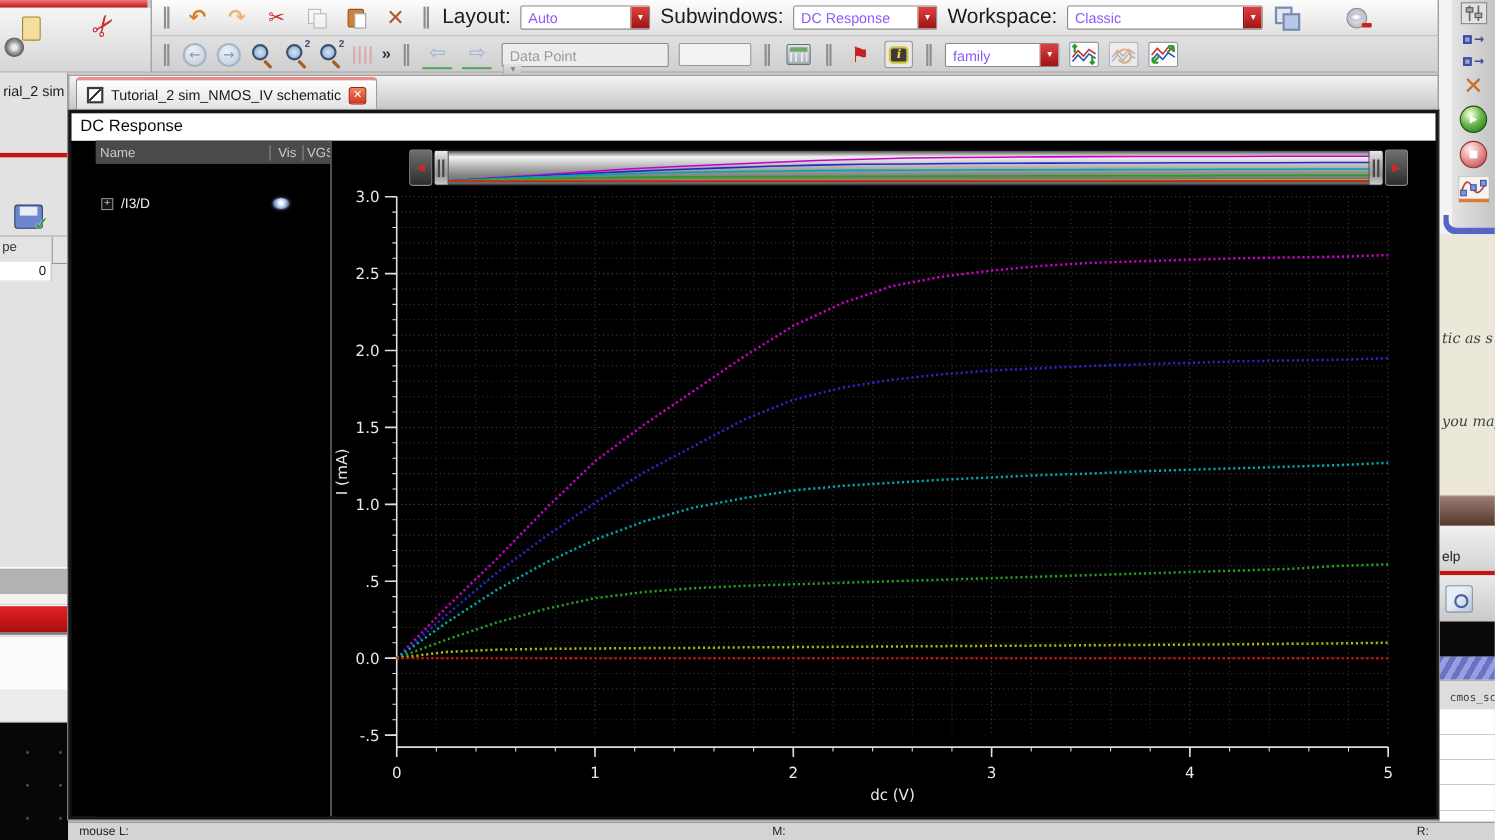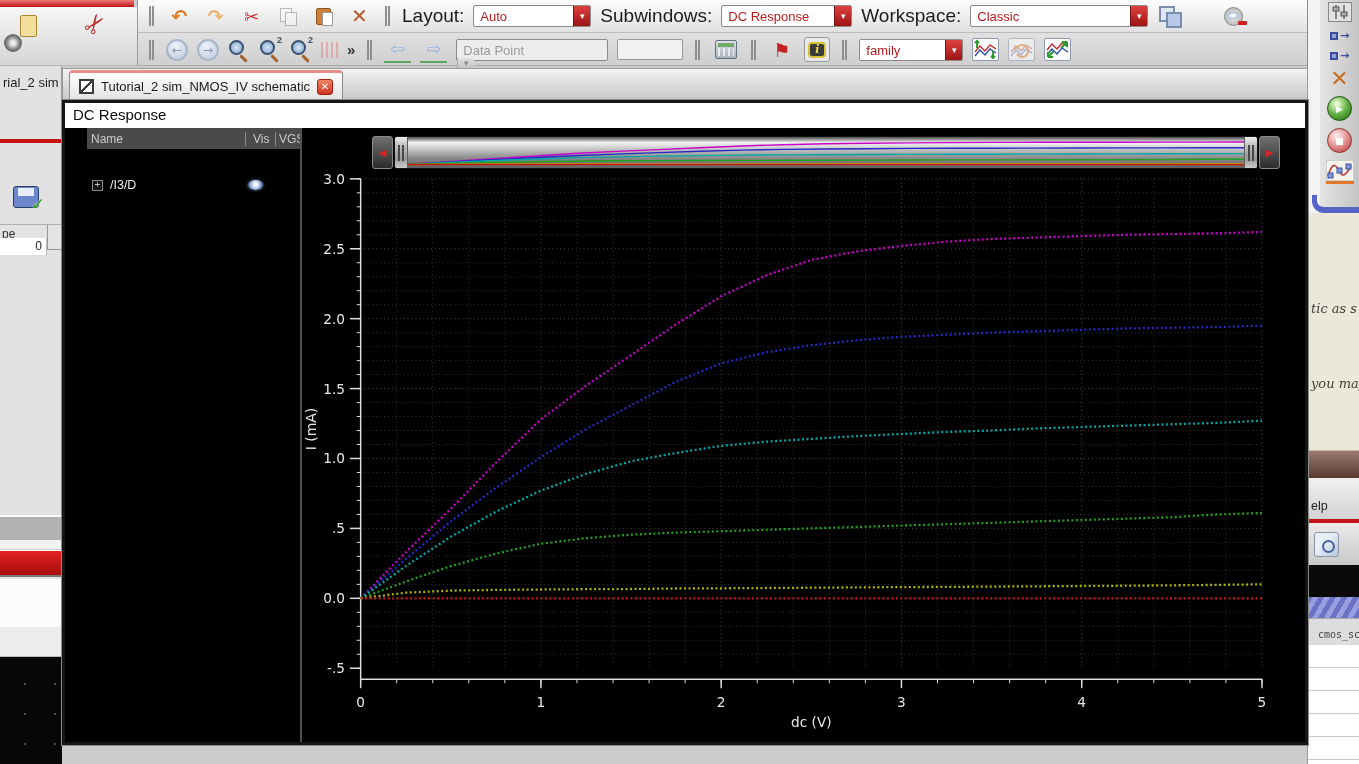--- a/index.html
+++ b/index.html
@@ -29,21 +29,21 @@
   .g-redo{color:#f0b070;font-weight:bold;}
   .g-cut{color:#cc2a2a;font-size:18px;}
   .g-del{color:#b05a2c;font-weight:bold;font-size:20px;}
   .ic-copy{position:relative;width:16px;height:16px;opacity:.55;}
   .ic-copy::before,.ic-copy::after{content:'';position:absolute;width:10px;height:12px;background:#fafafa;border:1px solid #8a8a8a;}
   .ic-copy::before{left:0;top:0;}.ic-copy::after{left:5px;top:4px;}
   .ic-paste{position:relative;width:15px;height:17px;background:#d08038;border:1px solid #8a5520;border-radius:2px;}
   .ic-paste::after{content:'';position:absolute;right:-3px;top:3px;width:9px;height:12px;background:#fff;border:1px solid #999;}
   .tlabel{font-size:19px;color:#1c1c1c;white-space:nowrap;}
   .combo{display:flex;align-items:stretch;height:22px;background:#fff;border:1px solid #8a8a8a;border-radius:2px;}
-  .combo .cval{padding:3px 6px 0 6px;font-size:13px;color:#b91c1c;white-space:nowrap;}
+  .combo .cval{padding:3px 6px 0 6px;font-size:13px;color:#8b5cf6;white-space:nowrap;}
   .combo .carrow{width:17px;display:flex;align-items:center;justify-content:center;font-size:9px;color:#fff;
      background:linear-gradient(#e04040,#9c1414);border-left:1px solid #7d0f0f;border-radius:0 1px 1px 0;}
   .combo.dis{background:#ececec;}
   .combo.dis .cval{color:#9a9a9a;}
   .combo.dis .carrow{background:linear-gradient(#e2e2e2,#c2c2c2);color:#8a8a8a;border-left:1px solid #aaa;}
   .tfield{width:66px;height:21px;background:#f2f2f2;border:1px solid #9a9a9a;border-radius:2px;}
   .circbtn{width:22px;height:22px;border-radius:50%;border:2px solid #9db0c8;color:#7b8ea8;font-size:12px;
      background:radial-gradient(circle at 40% 30%,#f2f6fc,#b9c9df);display:flex;align-items:center;justify-content:center;opacity:.85;}
   .mag{position:relative;width:22px;height:22px;}
   .mag::before{content:'';position:absolute;left:1px;top:1px;width:11px;height:11px;border:2px solid #3c5070;border-radius:50%;
@@ -72,21 +72,21 @@
   .ws-eye .minus{position:absolute;right:0;bottom:2px;width:9px;height:4px;background:#d02020;border-radius:1px;}
 
   
   #bg-left{left:0;top:66px;width:62px;height:698px;background:#e2e2e2;border-right:1px solid #9a9a9a;}
   #bg-left>div{position:absolute;left:0;width:62px;}
   .bl-tabfrag{top:9px;left:3px !important;width:auto !important;font-size:13px;color:#1d1d1d;}
   .bl-redline{top:73px;height:4px;background:#c41414;}
   .bl-floppy{top:120px;left:13px !important;width:26px !important;height:22px;background:#6d87cc;border:1px solid #2e3f6e;border-radius:3px;}
   .bl-floppy::before{content:'';position:absolute;left:4px;top:1px;width:16px;height:8px;background:#e8edf8;}
   .bl-floppy .chk{position:absolute;right:-7px;bottom:-7px;color:#2ca01e;font-weight:bold;font-size:17px;text-shadow:0 0 2px #fff;}
-  .bl-thead{top:158px;height:26px;background:#e3e3e3;border-top:1px solid #b0b0b0;border-bottom:1px solid #979797;
+  .bl-thead{top:148px;height:26px;background:#e3e3e3;border-top:1px solid #b0b0b0;border-bottom:1px solid #979797;
             font-size:12px;color:#333;padding:2px 0 0 2px;}
   .bl-thead i{position:absolute;left:47px;top:0;bottom:0;border-left:1px solid #979797;}
   .bl-cell{top:172px;height:18px;width:47px !important;background:#fff;border-right:1px solid #bbb;border-bottom:1px solid #ddd;
            font-size:12px;color:#222;text-align:right;padding:1px 4px 0 0;}
   .bl-white{top:172px;height:277px;background:#fff;z-index:-1;}
   .bl-gray{top:449px;height:25px;background:#b2b2b2;border-top:2px solid #fafafa;}
   .bl-white2{top:474px;height:10px;background:#f2f2f2;border-bottom:1px solid #cfcfcf;}
   .bl-red2{top:484px;height:27px;background:linear-gradient(#e42222,#a80e0e);border-top:1px solid #fff;border-bottom:2px solid #777;}
   .bl-white3{top:513px;height:48px;background:#fcfcfc;}
   .bl-lgray{top:561px;height:30px;background:#ececec;border-bottom:1px solid #bbb;}
@@ -573,14 +573,19 @@
                   <i></i>
                 </span>
             </span>
             <span class="sbtn uni">▶</span>
           </div>
         </div>
       </div>
     </div>
   </div>
 
+  <div class="abs" id="status-bar">
+    <span class="st-l">mouse L:</span>
+    <span class="st-m">M:</span>
+    <span class="st-r">R:</span>
+  </div>
 
 </div>
 
 </body></html>

